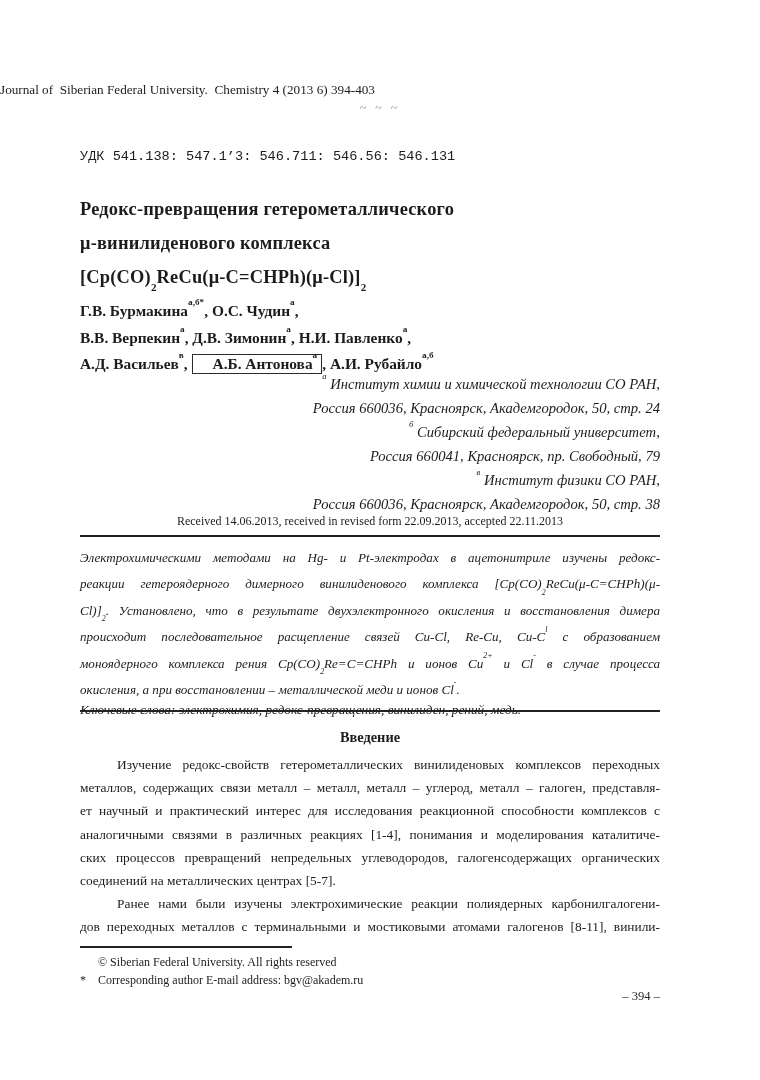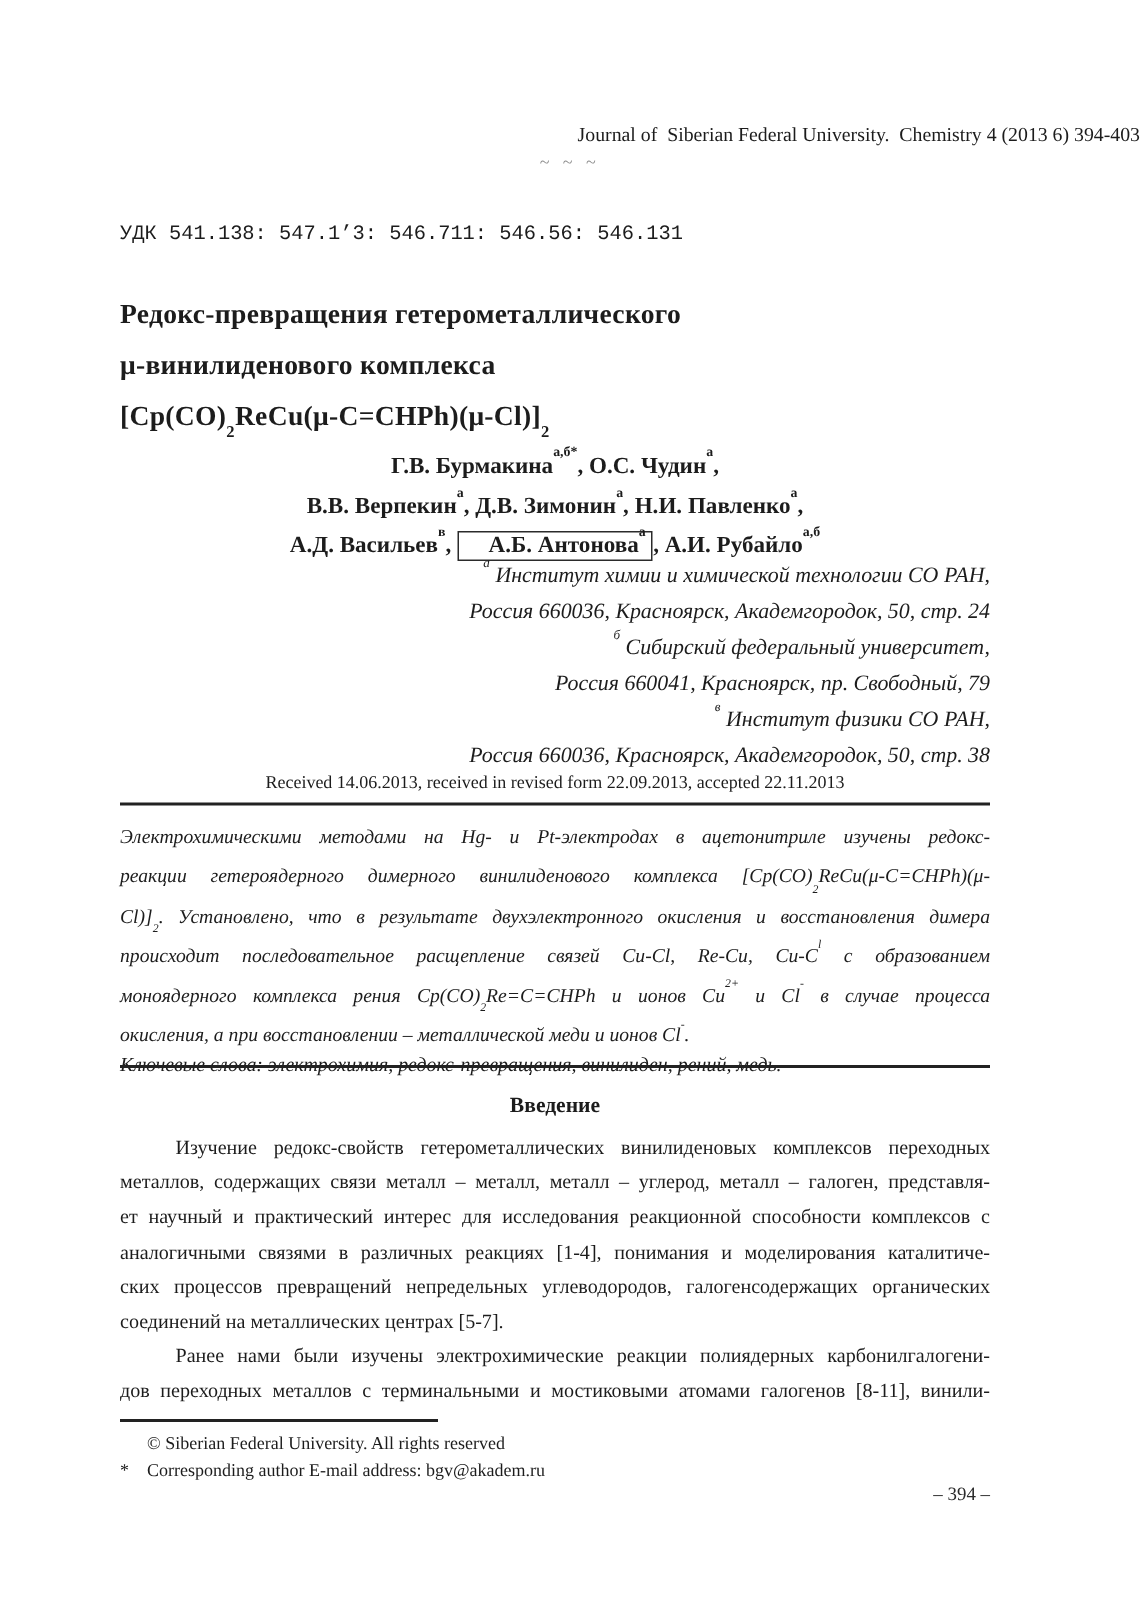--- a/index.html
+++ b/index.html
@@ -10,21 +10,21 @@
     background:#ffffff;
     font-family:"Liberation Serif", serif;
     color:#1c1c1c;
     overflow:hidden;
   }
   .abs{position:absolute;}
   .col{left:80px;width:580px;}
 
   .journal-header{
     top:82px;left:0;width:760px;
-    text-align:right;
+    text-align:left;
     font-size:13.2px;
     white-space:pre;
     color:#1c1c1c;
   }
   .ornament{
     top:101px;left:0;width:760px;
     text-align:center;
     font-size:12px;
     letter-spacing:3px;
     color:#8d8d8d;
@@ -36,21 +36,21 @@
   }
   .title-block{
     top:192px;
     font-weight:bold;
     font-size:18.4px;
     line-height:34px;
     letter-spacing:0.2px;
   }
   .authors-block{
     top:298px;
-    text-align:center;
+    text-align:left;
     font-weight:bold;
     font-size:15.4px;
     line-height:26.5px;
   }
   .affiliations-block{
     top:372px;
     text-align:right;
     font-style:italic;
     font-size:14.6px;
     line-height:24px;

